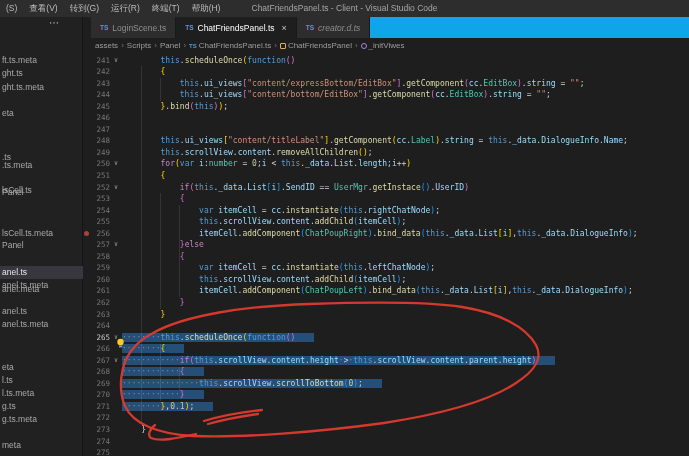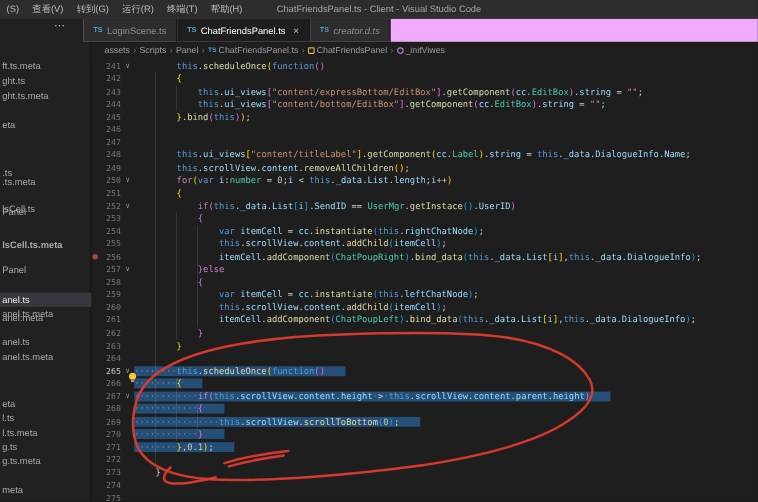--- a/index.html
+++ b/index.html
@@ -13,21 +13,21 @@
   .win-title{position:absolute;left:0;right:0;top:0;height:17px;line-height:17px;
     text-align:center;color:#a6a6a6;font-size:8.5px;z-index:1}
 
   .sidebar{position:absolute;left:0;top:17px;width:83px;bottom:0;background:#212122;
     border-right:1px solid #141414;z-index:3}
   .sb-ellipsis{position:absolute;left:49px;top:0px;color:#c0c0c0;font-size:10px;letter-spacing:1px}
   .srow{position:absolute;left:0;width:83px;height:13px;display:flex;align-items:center;
     padding-left:2px;color:#a9a9a9;font-size:8.5px;white-space:nowrap;overflow:hidden}
   .srow.selected{background:#37373d;color:#e8e8e8}
 
-  .tabstrip{position:absolute;left:76px;top:17px;right:0;height:21px;background:#f0abfc;
+  .tabstrip{position:absolute;left:91px;top:17px;right:0;height:21px;background:#0ea5e9;
     display:flex;z-index:4}
   .tab{display:flex;align-items:center;gap:4px;padding:0 9px;background:#2d2d2d;color:#8f8f8f;
     font-size:8.5px;border-right:1px solid #191919;white-space:nowrap}
   .tab.active{background:#1e1e1e;color:#ffffff}
   .tab.preview .tab-label{font-style:italic}
   .ts-badge{color:#4d9fce;font-size:6.5px;font-weight:bold;letter-spacing:0}
   .tab-close{margin-left:3px;font-size:9px;color:#c5c5c5}
 
   .breadcrumbs{position:absolute;left:83px;top:38px;right:0;height:15px;background:#1e1e1e;
     display:flex;align-items:center;padding-left:12px;color:#9d9d9d;font-size:8px;z-index:3}
@@ -100,21 +100,21 @@
     </div>
     <div class="srow" style="top: 141.5px;">
       <span>.ts.meta</span>
     </div>
     <div class="srow" style="top: 168.5px;">
       <span>Panel</span>
     </div>
     <div class="srow" style="top: 166px; align-items: center;">
       <span>lsCell.ts</span>
     </div>
-    <div class="srow" style="top: 198px; font-weight: bold;">
+    <div class="srow" style="top: 209px;">
       <span>lsCell.ts.meta</span>
     </div>
     <div class="srow" style="top: 221.5px;">
       <span>Panel</span>
     </div>
     <div class="srow selected" style="top: 248.5px;">
       <span>anel.ts</span>
     </div>
     <div class="srow" style="top: 261.5px;">
       <span>anel.ts.meta</span>

